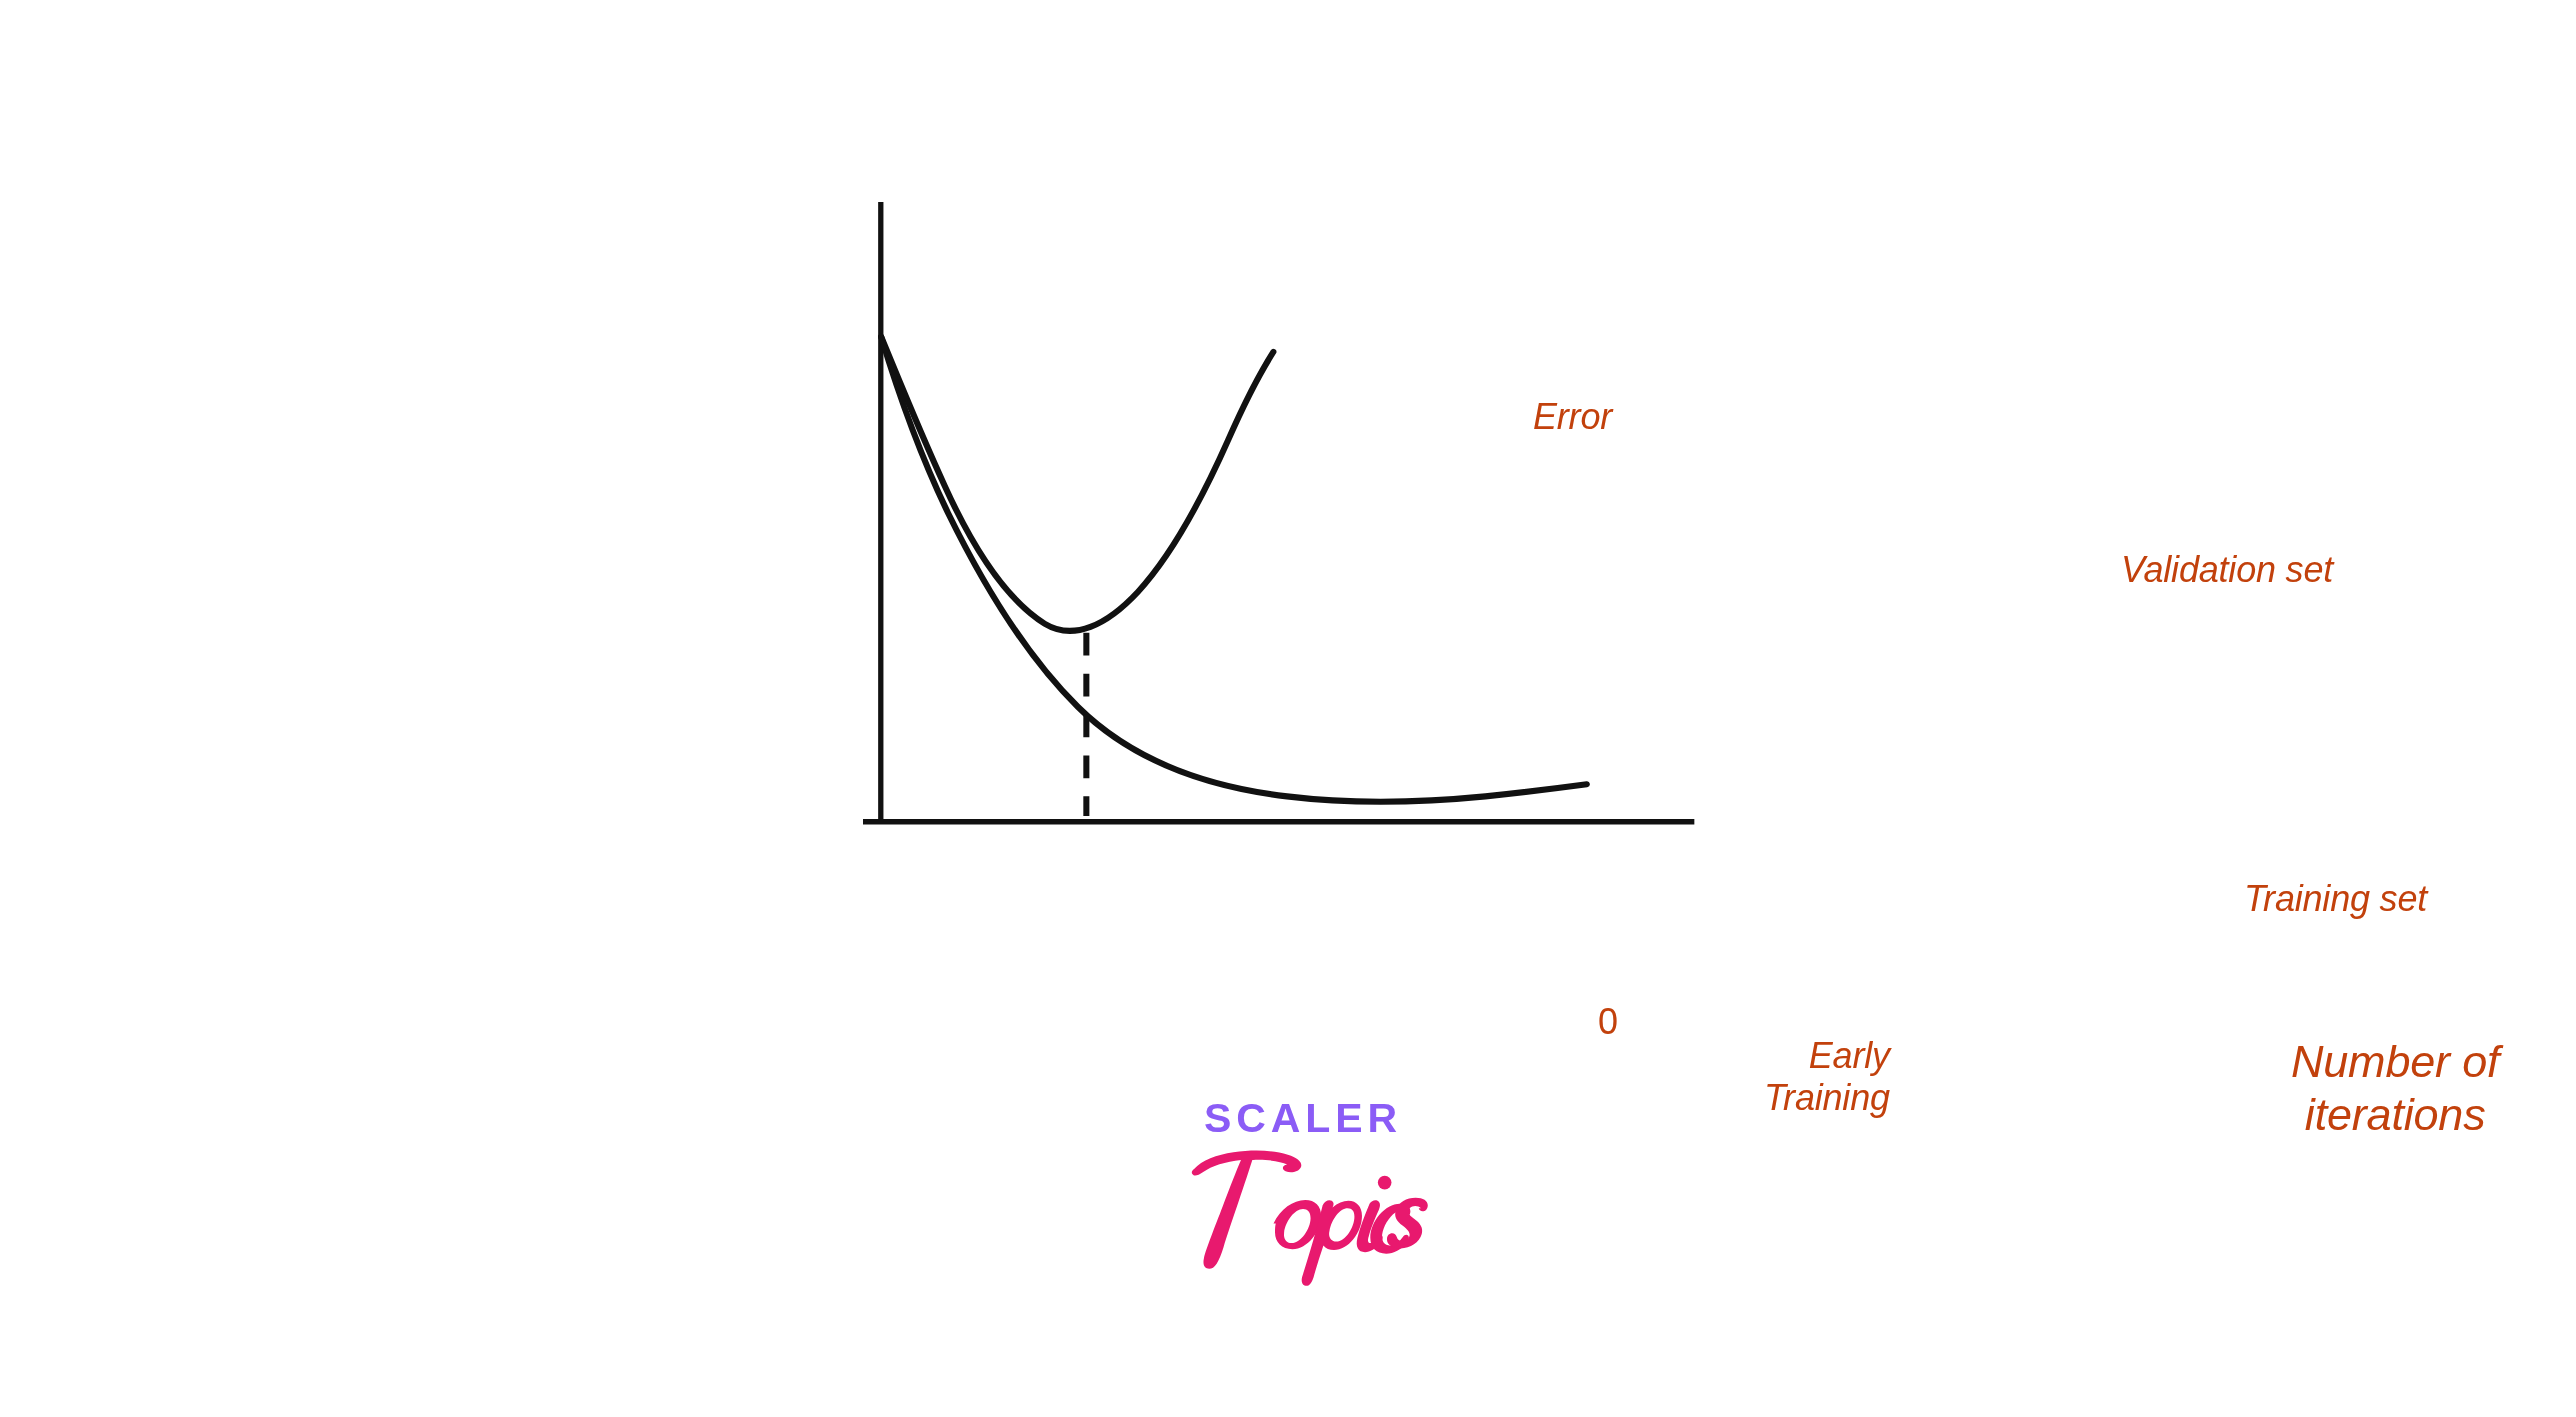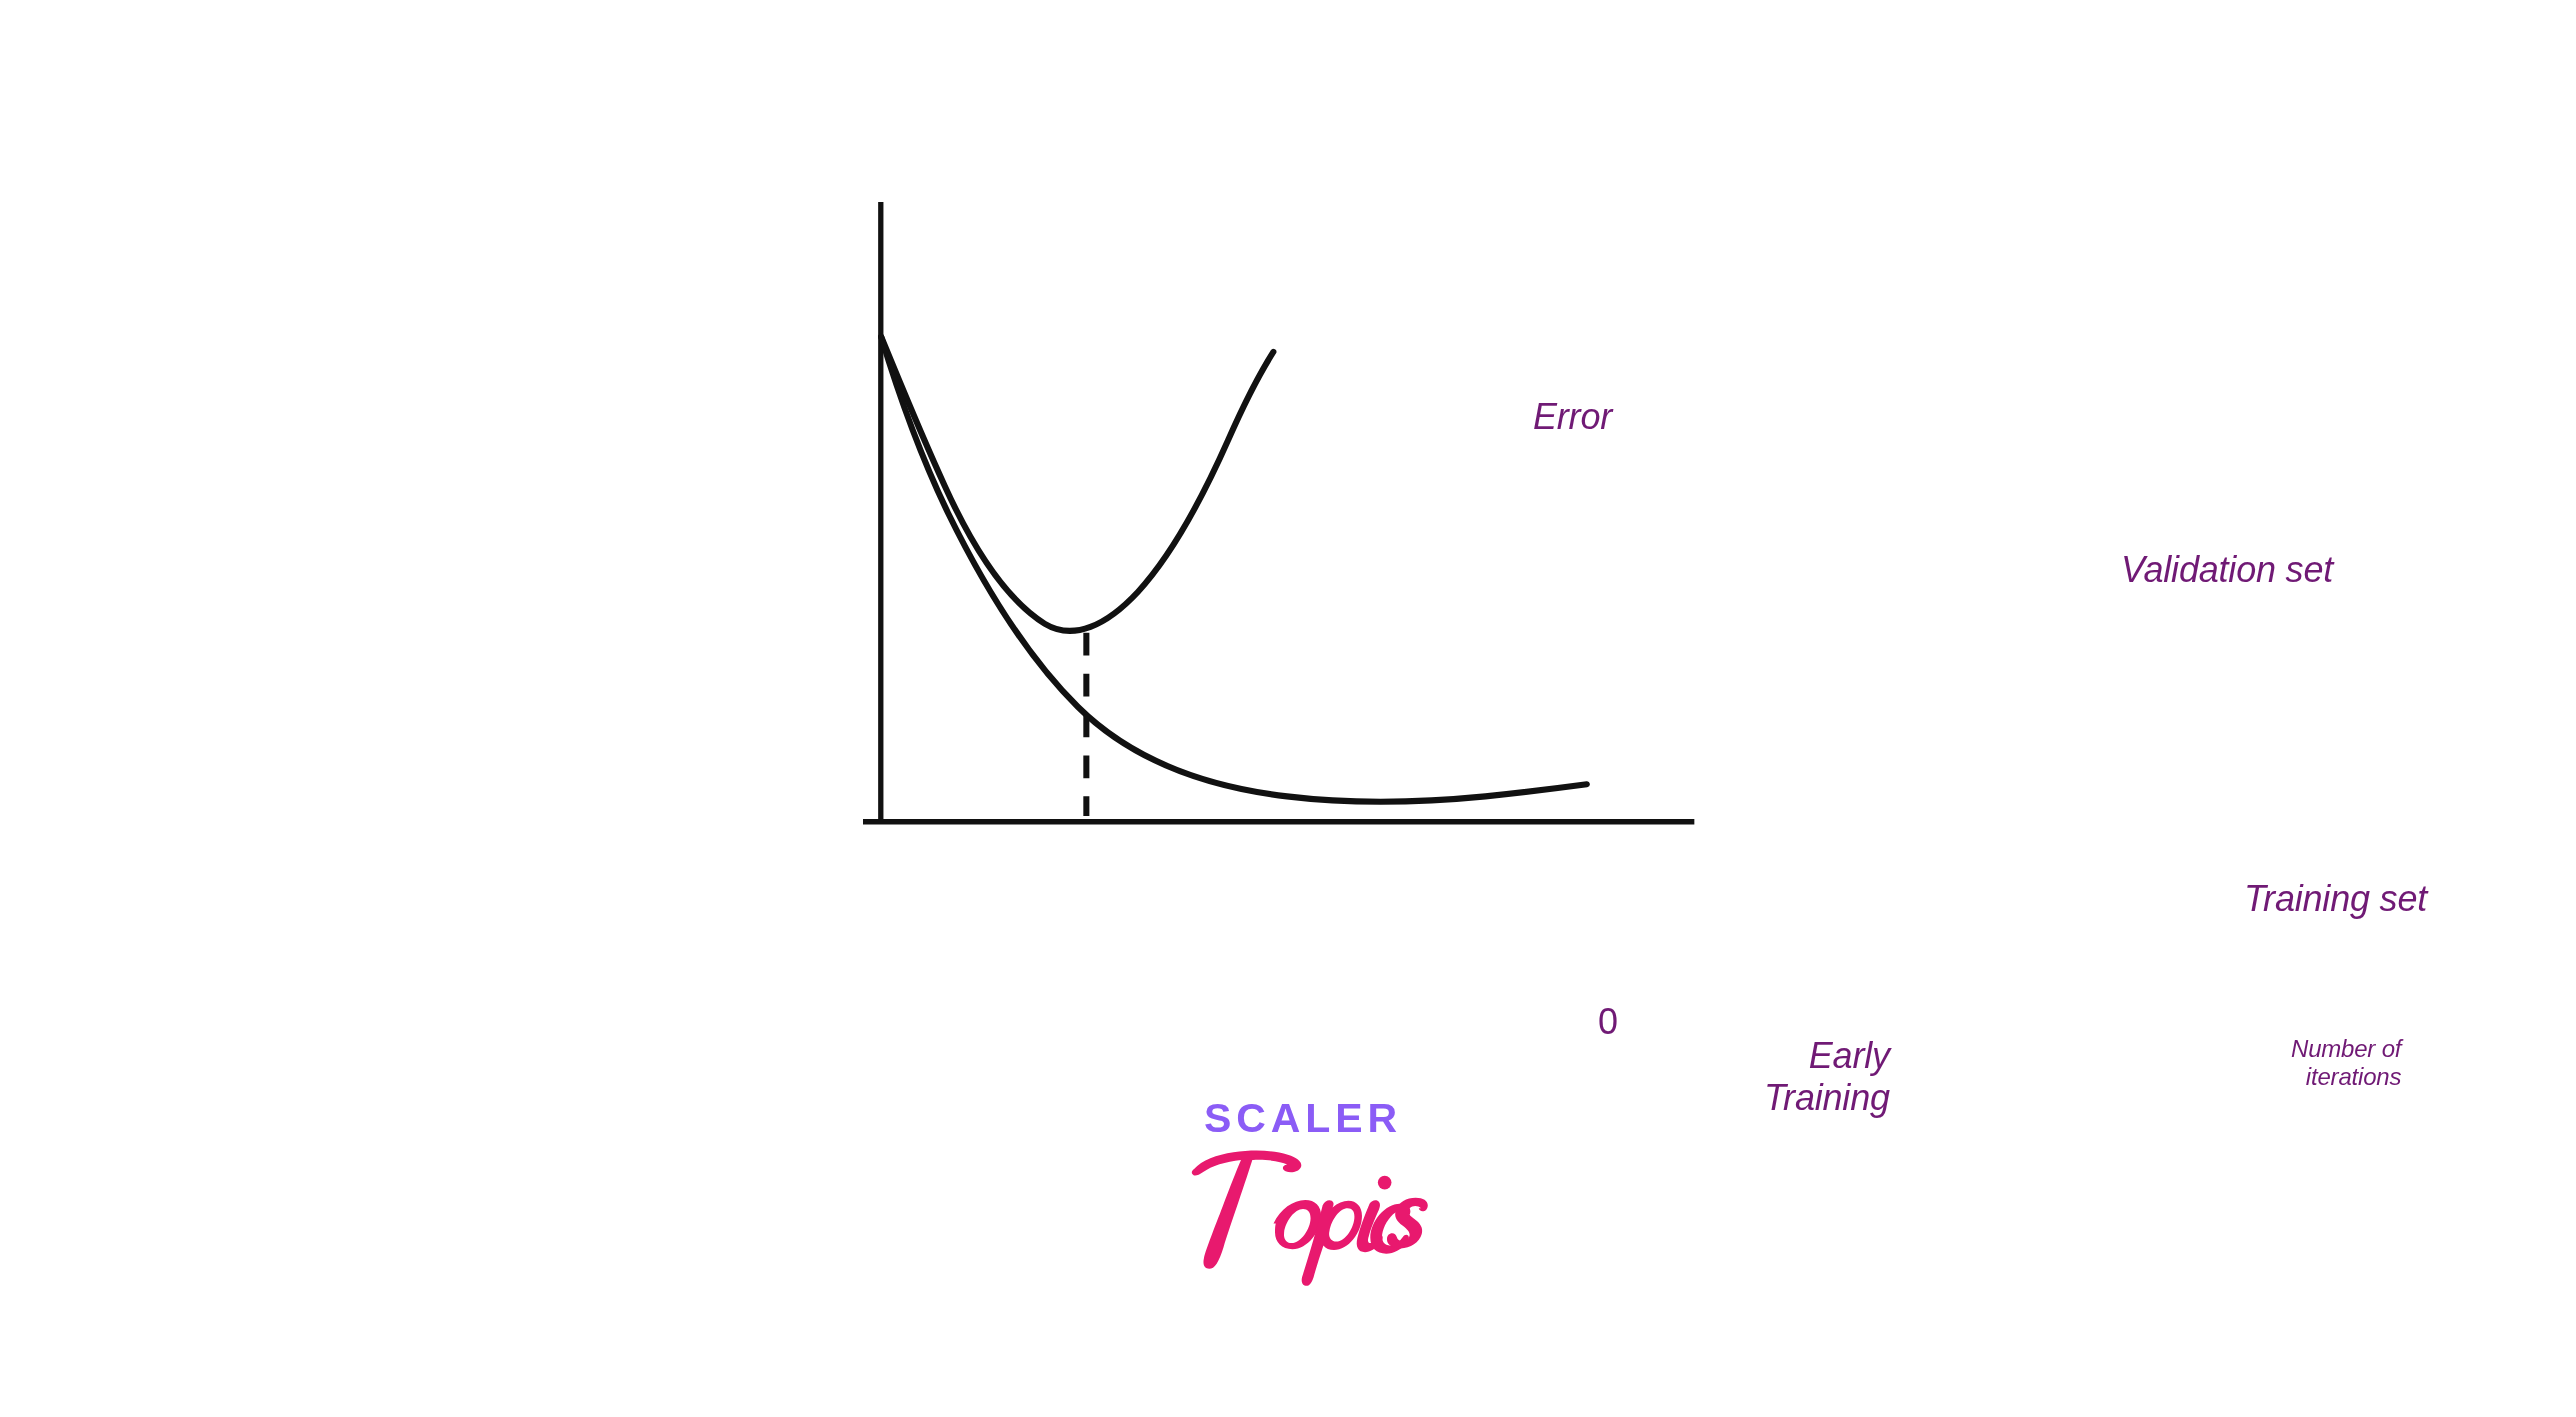--- a/index.html
+++ b/index.html
@@ -61,21 +61,21 @@
     stroke-dasharray: 30 24;
     stroke-linecap: butt;
   }
 
   
   .chart-label {
     position: absolute;
     font-family: "Liberation Sans", sans-serif;
     font-style: italic;
     font-weight: 400;
-    color: #701a75;
+    color: #c2410c;
     white-space: pre;
     line-height: 1.18;
     letter-spacing: -0.2px;
   }
 
   #label-error {
     left: 776px;
     top: 222px;
     font-size: 36px;
   }
@@ -97,22 +97,22 @@
   }
   #label-early-stopping {
     left: 1007px;
     top: 861px;
     font-size: 36px;
     text-align: right;
   }
   #label-number-iterations {
     left: 1534px;
     top: 861px;
-    font-size: 24px;
-    text-align: right;
+    font-size: 45px;
+    text-align: center;
   }
 
   
   #logo {
     position: absolute;
     left: 1182px;
     top: 1098px;
     width: 242px;
     height: 189px;
   }

